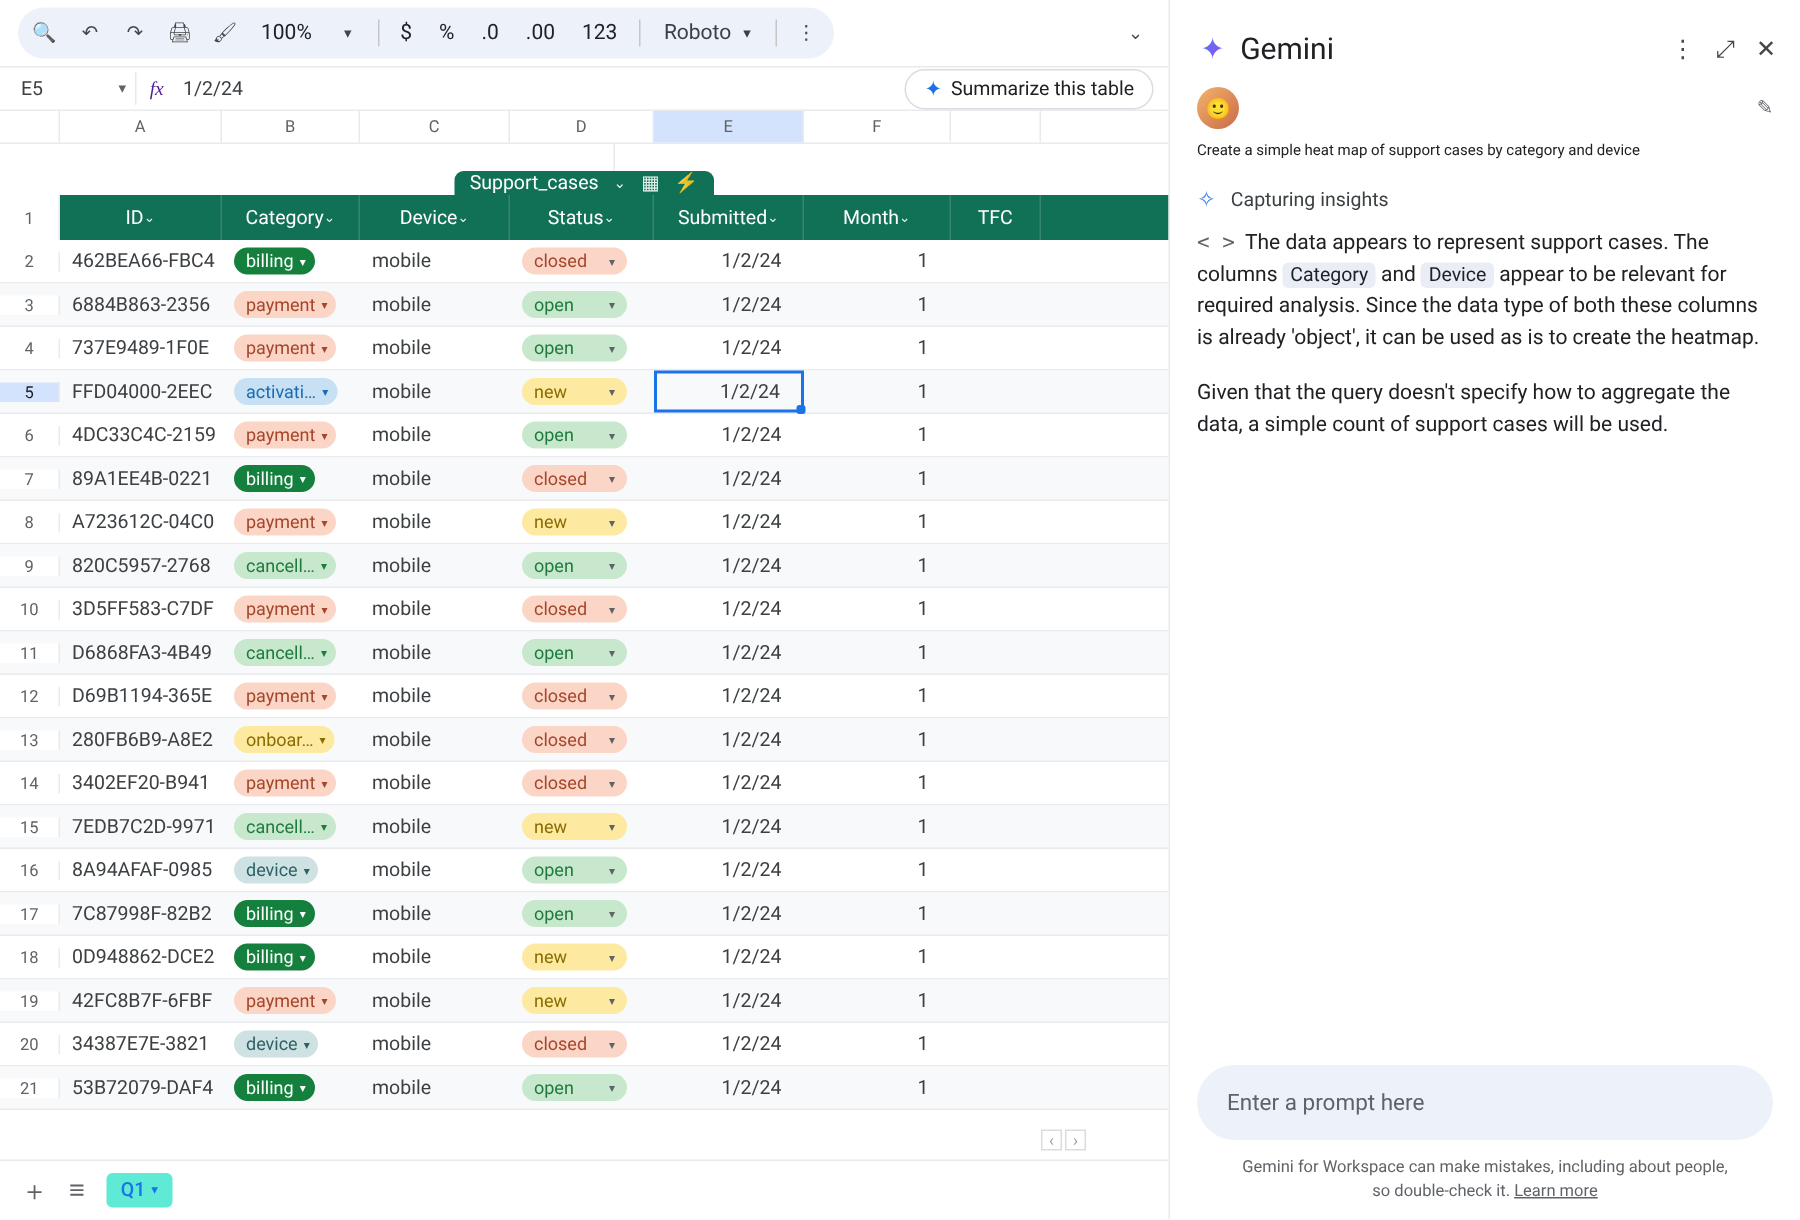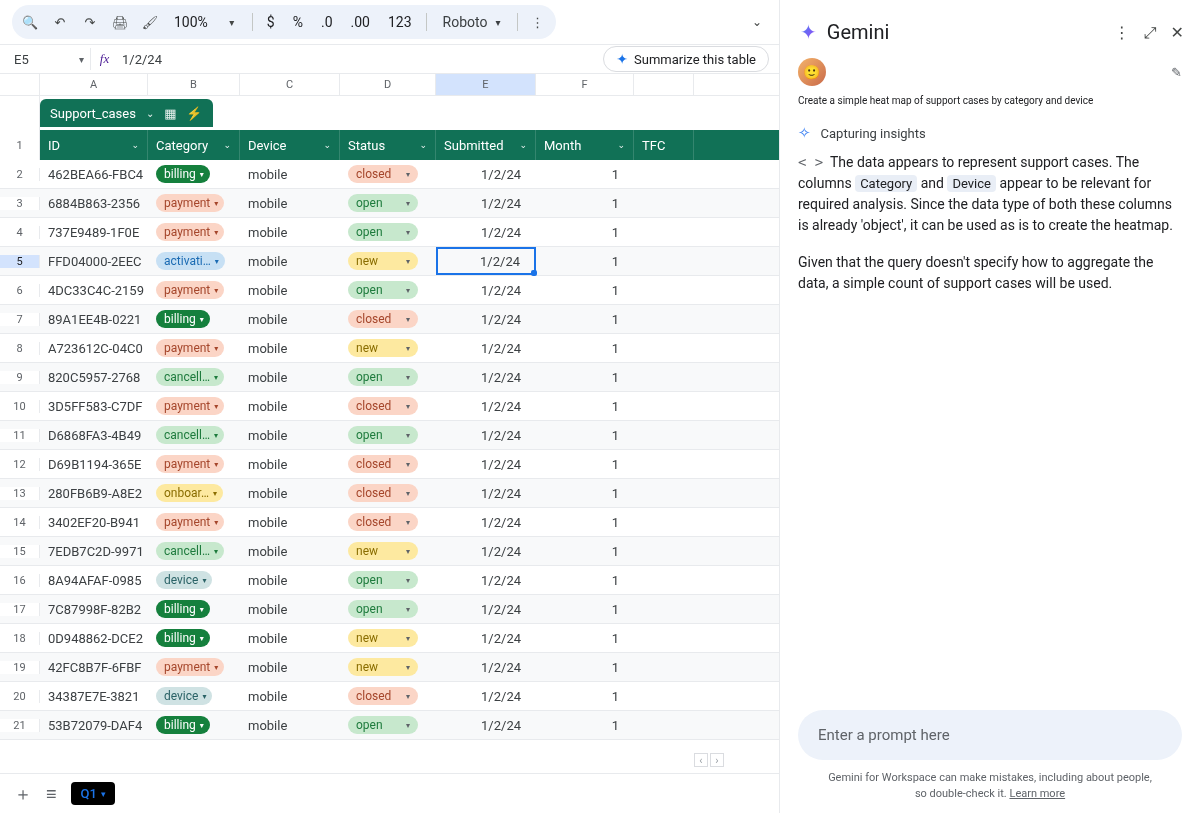--- a/index.html
+++ b/index.html
@@ -26,30 +26,30 @@
 .sparkle { color:#1a73e8; font-size:14px; }
 
 
 .colrow { display:flex; height:22px; border-bottom:1px solid #e8eaed; font-size:11px; color:#5f6368; }
 .corner { width:40px; border-right:1px solid #e8eaed; }
 .colh { border-right:1px solid #e8eaed; display:flex; align-items:center; justify-content:center; cursor:pointer; }
 .cw-id{width:108px;} .cw-cat{width:92px;} .cw-dev{width:100px;} .cw-st{width:96px;} .cw-sub{width:100px;} .cw-mon{width:98px;} .cw-tfc{width:60px;}
 .sel-col { background:#d3e3fd; }
 
 
-.chiprow { display:flex; height:34px; align-items:center; }
+.chiprow { display:flex; height:34px; align-items:center;flex-direction:column; }
 .chiprow .corner { height:100%; }
 .tblchip { background:#117156; color:#fff; border-radius:6px 6px 0 0; padding:0 10px; height:28px; display:flex; align-items:center; gap:10px; font-size:13px; margin-left:0; }
 .tblchip .ci { cursor:pointer; opacity:.9; }
 
 
 .hdrow { display:flex; height:30px; background:#117156; color:#fff; font-size:13px; }
 .rownum { width:40px; border-right:1px solid #e8eaed; display:flex; align-items:center; justify-content:center; color:#5f6368; background:#fff; font-size:11px; }
 .hdrow .rownum { background:#fff; }
-.hcell { display:flex; align-items:center; justify-content:space-between; padding:0 8px; border-right:1px solid rgba(255,255,255,.15); cursor:pointer; }
+.hcell { display:flex; align-items:center; justify-content:center; padding:0 8px; border-right:1px solid rgba(255,255,255,.15); cursor:pointer; }
 .hcell .car { font-size:9px; opacity:.9; }
 
 
 .grid { flex:1; overflow:auto; }
 .drow { display:flex; height:29px; border-bottom:1px solid #e8eaed; align-items:center; }
 .drow:nth-child(even){ background:#f8f9fa; }
 .dcell { height:100%; display:flex; align-items:center; padding:0 8px; font-size:13px; color:#3c4043; border-right:1px solid transparent; }
 .dcell.c-sub { justify-content:flex-end; padding-right:14px; }
 .dcell.c-mon { justify-content:flex-end; padding-right:14px; }
 .selcell { border:2px solid #1a73e8; position:relative; }
@@ -68,21 +68,21 @@
 .st { padding:2px 8px; border-radius:10px; font-size:12px; display:flex; align-items:center; gap:6px; cursor:pointer; width:70px; justify-content:space-between; }
 .st .car{font-size:8px; color:#5f6368;}
 .st-closed{ background:#fbd5c6; color:#a5462b; }
 .st-open{ background:#c7e8cd; color:#1e7b3d; }
 .st-new{ background:#fde9a0; color:#8a6d00; }
 .ellips{ overflow:hidden; text-overflow:ellipsis; white-space:nowrap; }
 
 
 .btabs { height:40px; border-top:1px solid #e8eaed; display:flex; align-items:center; gap:14px; padding:0 14px; }
 .btabs .ico{ color:#5f6368; cursor:pointer; font-size:18px; }
-.tab { padding:4px 10px; border-radius:4px; color:#1a73e8; display:flex; align-items:center; gap:4px; cursor:pointer; background:#000000; font-size:13px; font-weight:500;}
+.tab { padding:4px 10px; border-radius:4px; color:#1a73e8; display:flex; align-items:center; gap:4px; cursor:pointer; background:#5eead4; font-size:13px; font-weight:500;}
 .tab .car{font-size:9px;}
 
 
 .rp-head { display:flex; align-items:center; justify-content:space-between; padding:8px 4px 14px 8px; }
 .rp-title { display:flex; align-items:center; gap:10px; font-size:20px; color:#202124; font-weight:400; }
 .rp-title .spark { font-size:20px; background:linear-gradient(120deg,#4285f4,#a142f4); -webkit-background-clip:text; color:transparent; }
 .rp-icos { display:flex; gap:14px; color:#444746; }
 .rp-icos span{cursor:pointer; font-size:16px;}
 .rp-user { display:flex; justify-content:space-between; align-items:center; padding:0 6px 8px; }
 .avatar { width:28px; height:28px; border-radius:50%; background:linear-gradient(135deg,#f4b36a,#c96a4a); display:flex; align-items:center; justify-content:center; font-size:14px; }

